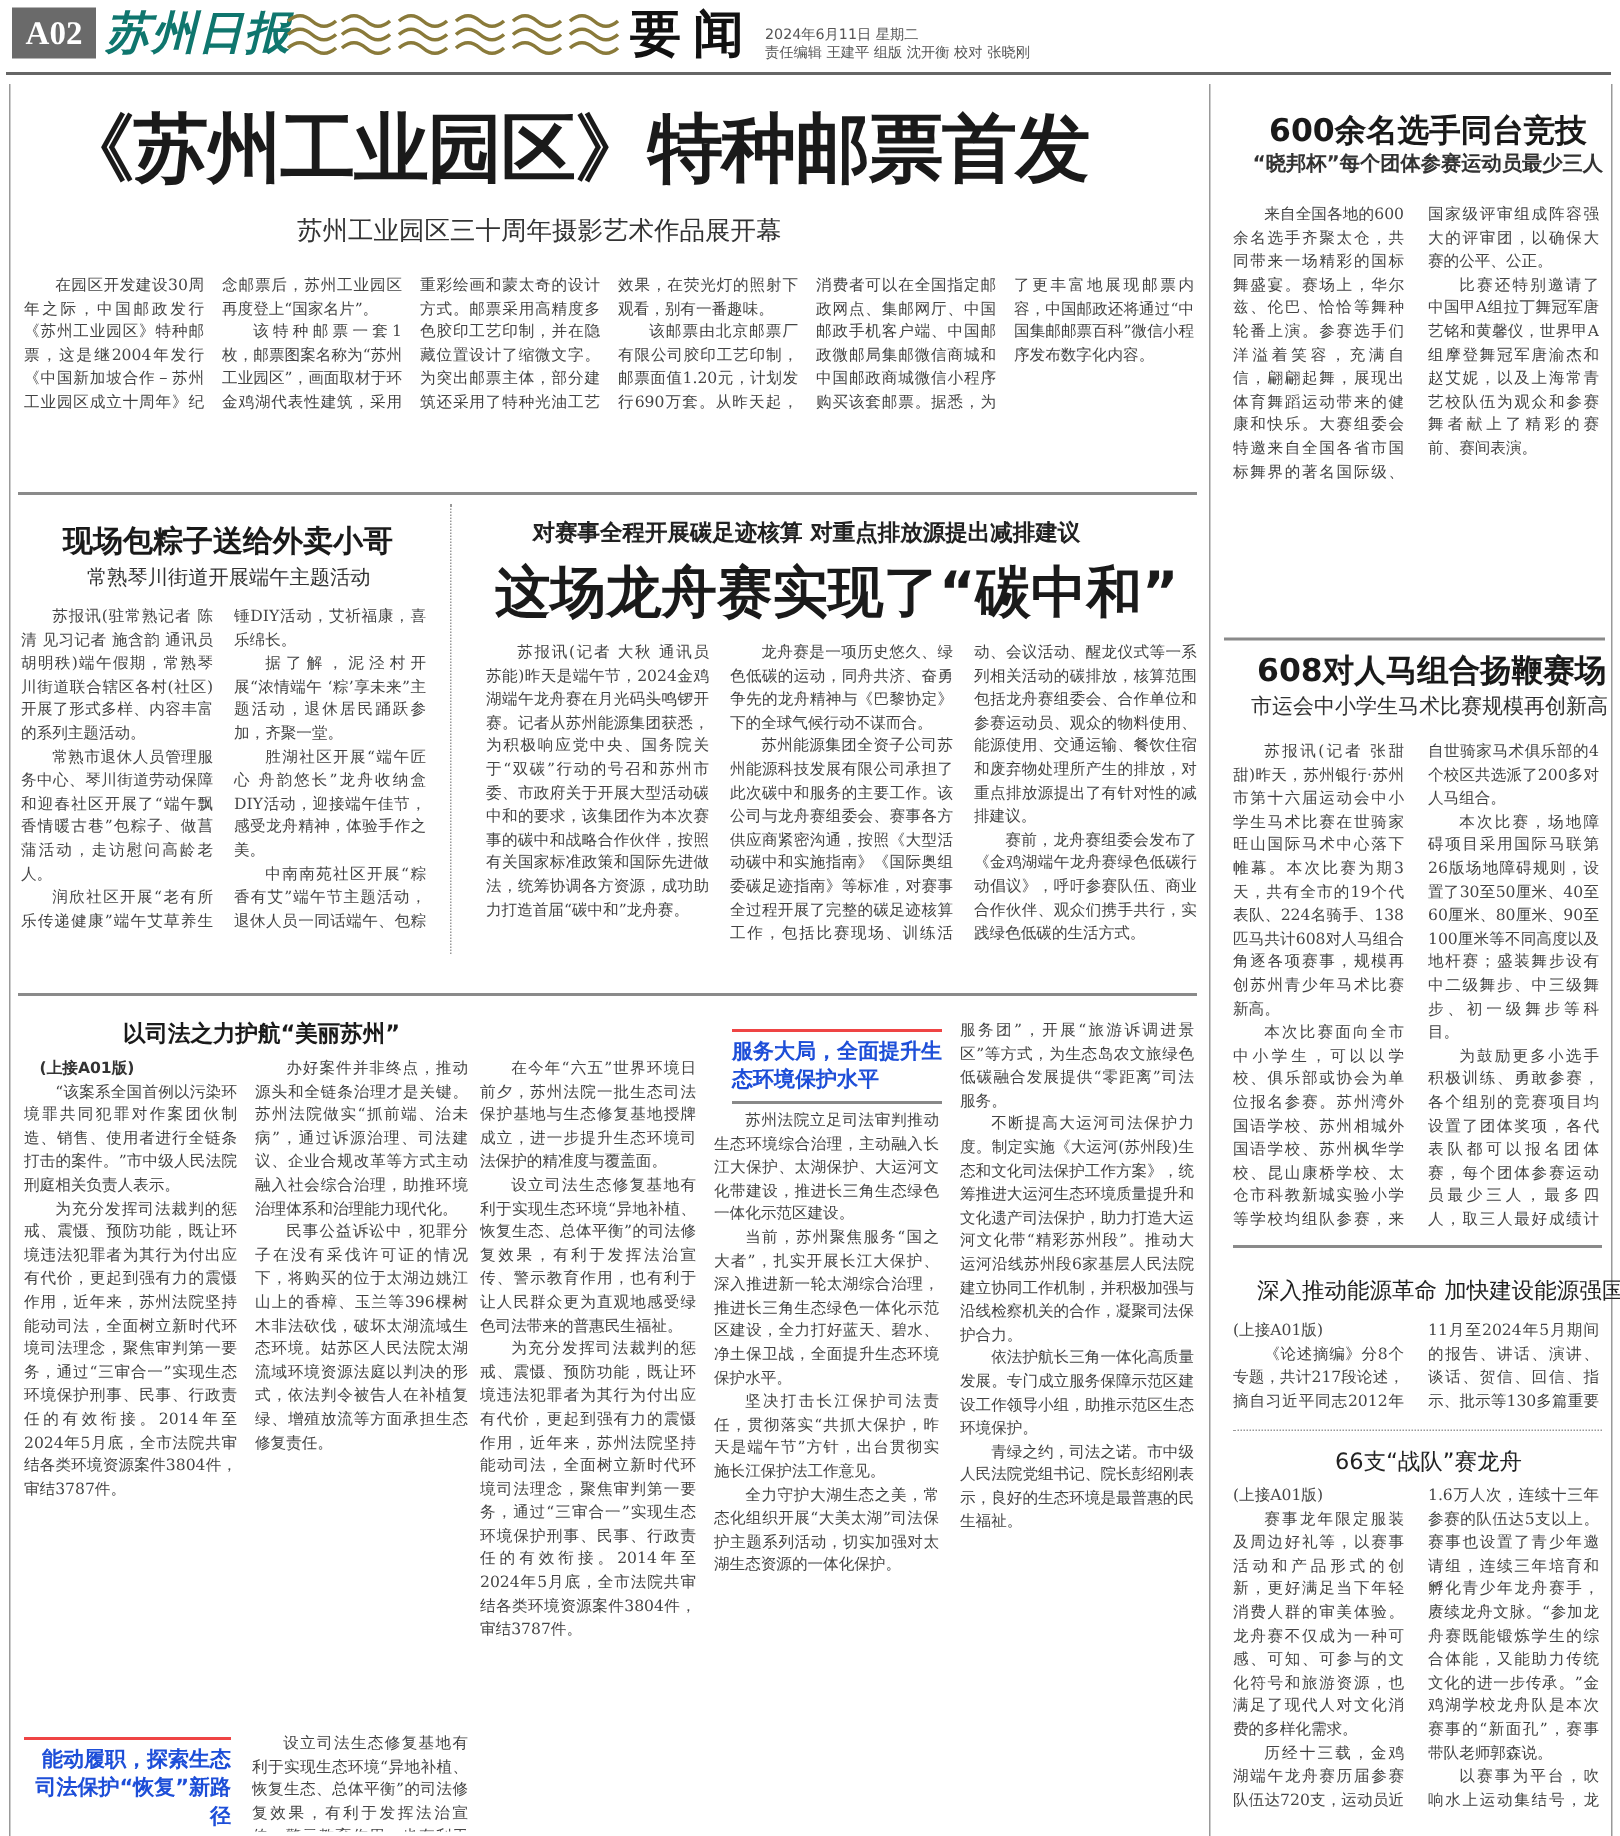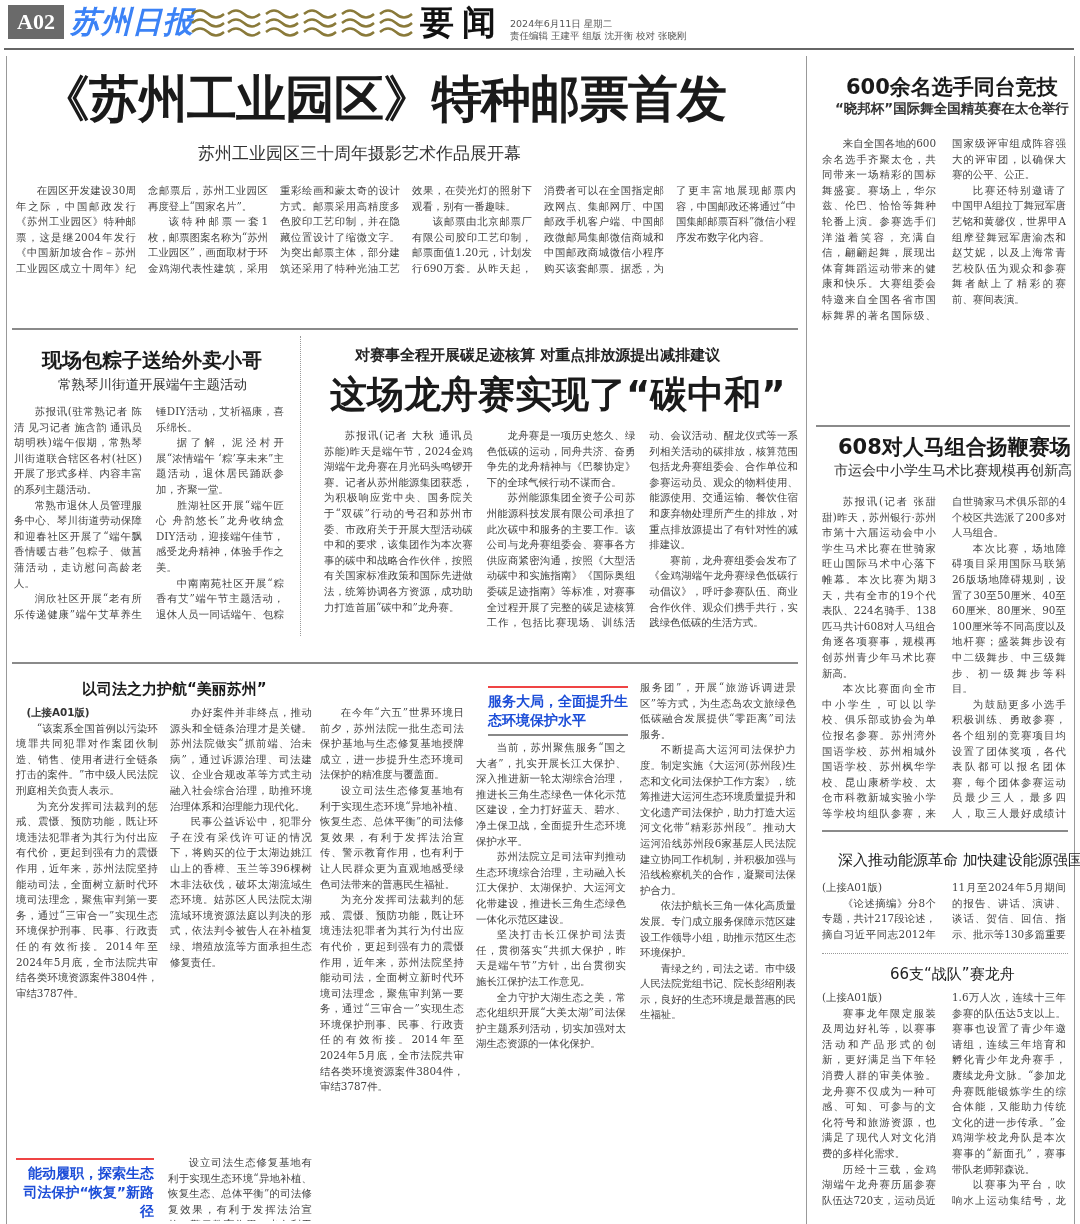--- a/index.html
+++ b/index.html
@@ -3,21 +3,21 @@
 <meta charset="utf-8">
 <style>
   html, body { margin:0; padding:0; background:#fff; }
   body { width:1080px; height:1224px; overflow:hidden; position:relative;
          font-family:"DejaVu Serif", "Liberation Serif", serif; color:#3a3a3a; }
   .abs { position:absolute; }
 
   
   .page-no { left:8px; top:5px; width:56px; height:34px; background:#6a6a6a; color:#fff;
              font:bold 22px "Liberation Serif", serif; text-align:center; line-height:34px; }
-  .logo { left:70px; top:2px; font:bold italic 30px "DejaVu Serif", serif; color:#3b82f6; letter-spacing:1px; }
+  .logo { left:70px; top:2px; font:bold italic 30px "DejaVu Serif", serif; color:#0f766e; letter-spacing:1px; }
   .waves { left:190px; top:6px; width:225px; height:34px; }
   .section { left:420px; top:0px; font:bold 34px "DejaVu Sans", sans-serif; color:#111; letter-spacing:8px; }
   .dateline { left:510px; top:18px; font-size:9.5px; line-height:12px; color:#555; font-family:"DejaVu Sans",sans-serif; }
   .top-rule { left:4px; top:48px; width:1070px; height:2px; background:#666; }
 
   
   .vline { width:1px; background:#999; }
   .hrule { height:3px; background:#8a8a8a; }
   .dots { border-top:1px dotted #999; height:0; }
 
@@ -57,21 +57,21 @@
 <div class="abs sub" style="left:198px;top:142px;font-size:17px;">苏州工业园区三十周年摄影艺术作品展开幕</div>
 <div class="abs col" style="left:16px;top:183px;width:780px;height:110px;column-count:6;column-gap:12px;">
   <p>在园区开发建设30周年之际，中国邮政发行《苏州工业园区》特种邮票，这是继2004年发行《中国新加坡合作－苏州工业园区成立十周年》纪念邮票后，苏州工业园区再度登上“国家名片”。</p>
   <p>该特种邮票一套1枚，邮票图案名称为“苏州工业园区”，画面取材于环金鸡湖代表性建筑，采用重彩绘画和蒙太奇的设计方式。邮票采用高精度多色胶印工艺印制，并在隐藏位置设计了缩微文字。为突出邮票主体，部分建筑还采用了特种光油工艺效果，在荧光灯的照射下观看，别有一番趣味。</p>
   <p>该邮票由北京邮票厂有限公司胶印工艺印制，邮票面值1.20元，计划发行690万套。从昨天起，消费者可以在全国指定邮政网点、集邮网厅、中国邮政手机客户端、中国邮政微邮局集邮微信商城和中国邮政商城微信小程序购买该套邮票。据悉，为了更丰富地展现邮票内容，中国邮政还将通过“中国集邮邮票百科”微信小程序发布数字化内容。</p>
 
 </div>
 <div class="abs hrule" style="left:12px;top:328px;width:786px;height:2px;"></div>
 
 <div class="abs hl" style="left:846px;top:73px;font-size:21px;">600余名选手同台竞技</div>
-<div class="abs sub" style="left:835px;top:100px;font-size:13.5px;font-weight:bold;">“晓邦杯”国际舞全国精英赛在太仓举行</div>
+<div class="abs sub" style="left:835px;top:100px;font-size:13.5px;font-weight:bold;">“晓邦杯”每个团体参赛运动员最少三人</div>
 <div class="abs col" style="left:822px;top:136px;width:244px;height:282px;column-count:2;column-gap:16px;">
   <p>来自全国各地的600余名选手齐聚太仓，共同带来一场精彩的国标舞盛宴。赛场上，华尔兹、伦巴、恰恰等舞种轮番上演。参赛选手们洋溢着笑容，充满自信，翩翩起舞，展现出体育舞蹈运动带来的健康和快乐。大赛组委会特邀来自全国各省市国标舞界的著名国际级、国家级评审组成阵容强大的评审团，以确保大赛的公平、公正。</p>
   <p>比赛还特别邀请了中国甲A组拉丁舞冠军唐艺铭和黄馨仪，世界甲A组摩登舞冠军唐渝杰和赵艾妮，以及上海常青艺校队伍为观众和参赛舞者献上了精彩的赛前、赛间表演。</p>
 
 </div>
 <div class="abs hrule" style="left:816px;top:425px;width:254px;height:2px;"></div>
 
 <div class="abs hl" style="left:838px;top:433px;font-size:21px;">608对人马组合扬鞭赛场</div>
 <div class="abs sub" style="left:834px;top:462px;font-size:14px;">市运会中小学生马术比赛规模再创新高</div>
 <div class="abs col" style="left:822px;top:494px;width:244px;height:330px;column-count:2;column-gap:16px;">
@@ -135,22 +135,22 @@
 <div class="abs col" style="left:168px;top:1155px;width:144px;height:66px;">
   <p>设立司法生态修复基地有利于实现生态环境“异地补植、恢复生态、总体平衡”的司法修复效果，有利于发挥法治宣传、警示教育作用，也有利于让人民群众更为直观地感受绿色司法带来的普惠民生福祉。</p>
 </div>
 <div class="abs col" style="left:320px;top:705px;width:144px;height:515px;">
   <p>在今年“六五”世界环境日前夕，苏州法院一批生态司法保护基地与生态修复基地授牌成立，进一步提升生态环境司法保护的精准度与覆盖面。</p>
   <p>设立司法生态修复基地有利于实现生态环境“异地补植、恢复生态、总体平衡”的司法修复效果，有利于发挥法治宣传、警示教育作用，也有利于让人民群众更为直观地感受绿色司法带来的普惠民生福祉。</p>
   <p>为充分发挥司法裁判的惩戒、震慑、预防功能，既让环境违法犯罪者为其行为付出应有代价，更起到强有力的震慑作用，近年来，苏州法院坚持能动司法，全面树立新时代环境司法理念，聚焦审判第一要务，通过“三审合一”实现生态环境保护刑事、民事、行政责任的有效衔接。2014年至2024年5月底，全市法院共审结各类环境资源案件3804件，审结3787件。</p>
 </div>
 <div class="abs boxhead" style="left:488px;top:686px;width:140px;">服务大局，全面提升生态环境保护水平</div>
 <div class="abs col" style="left:476px;top:740px;width:150px;height:480px;">
+  <p>苏州法院立足司法审判推动生态环境综合治理，主动融入长江大保护、太湖保护、大运河文化带建设，推进长三角生态绿色一体化示范区建设。</p>
   <p>当前，苏州聚焦服务“国之大者”，扎实开展长江大保护、深入推进新一轮太湖综合治理，推进长三角生态绿色一体化示范区建设，全力打好蓝天、碧水、净土保卫战，全面提升生态环境保护水平。</p>
-  <p>苏州法院立足司法审判推动生态环境综合治理，主动融入长江大保护、太湖保护、大运河文化带建设，推进长三角生态绿色一体化示范区建设。</p>
   <p>坚决打击长江保护司法责任，贯彻落实“共抓大保护，昨天是端午节”方针，出台贯彻实施长江保护法工作意见。</p>
   <p>全力守护大湖生态之美，常态化组织开展“大美太湖”司法保护主题系列活动，切实加强对太湖生态资源的一体化保护。</p>
 </div>
 <div class="abs col" style="left:640px;top:680px;width:156px;height:540px;">
   <p style="text-indent:0">服务团”，开展“旅游诉调进景区”等方式，为生态岛农文旅绿色低碳融合发展提供“零距离”司法服务。</p>
   <p>不断提高大运河司法保护力度。制定实施《大运河(苏州段)生态和文化司法保护工作方案》，统筹推进大运河生态环境质量提升和文化遗产司法保护，助力打造大运河文化带“精彩苏州段”。推动大运河沿线苏州段6家基层人民法院建立协同工作机制，并积极加强与沿线检察机关的合作，凝聚司法保护合力。</p>
   <p>依法护航长三角一体化高质量发展。专门成立服务保障示范区建设工作领导小组，助推示范区生态环境保护。</p>
   <p>青绿之约，司法之诺。市中级人民法院党组书记、院长彭绍刚表示，良好的生态环境是最普惠的民生福祉。</p>
 </div>
 

